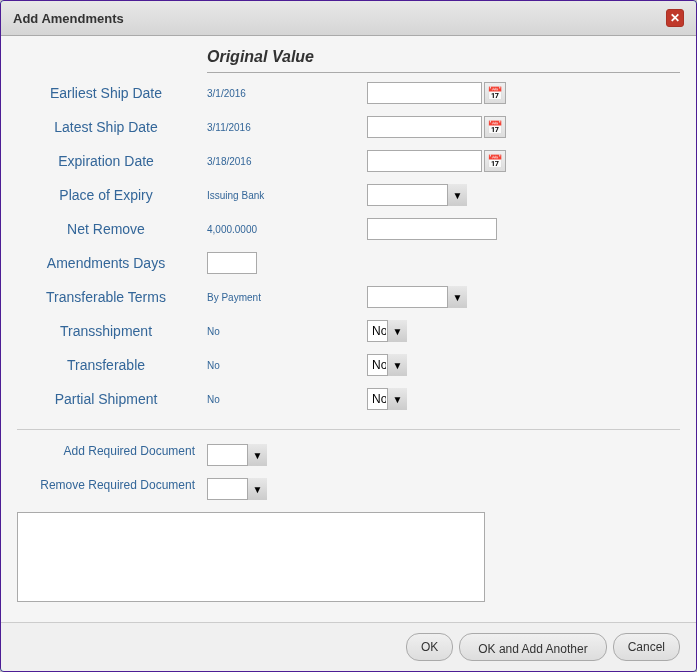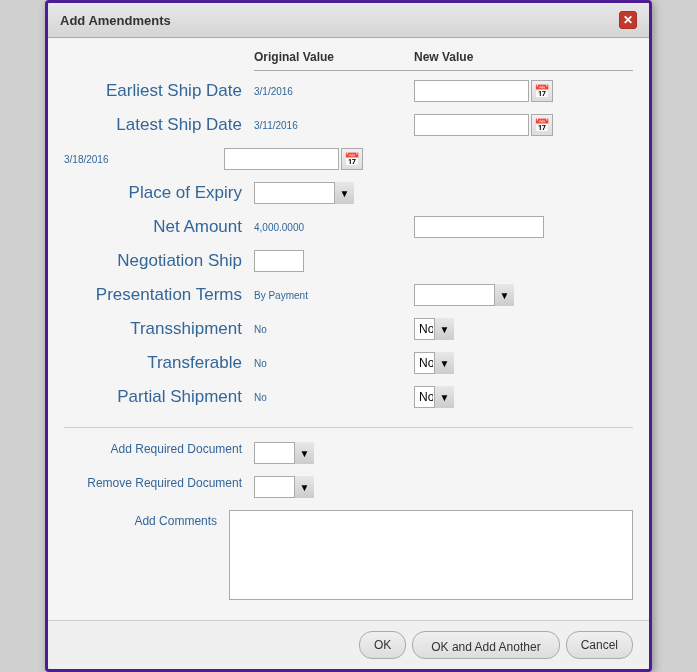--- a/index.html
+++ b/index.html
@@ -6,23 +6,23 @@
     body {
       font-family: Arial, sans-serif;
       font-size: 13px;
       background: #d0d0d0;
       display: flex;
       align-items: center;
       justify-content: center;
       min-height: 100vh;
     }
     .dialog {
-      width: 607px;
+      width: 697px;
       background: #14b8a6;
-      border: 3px solid #4c1d95;
+      border: 1px solid #4c1d95;
       border-radius: 4px;
       box-shadow: 2px 2px 8px rgba(0,0,0,0.3);
       overflow: hidden;
     }
     .dialog-header {
       background: linear-gradient(to bottom, #e8e8e8, #d5d5d5);
       border-bottom: 1px solid #aaa;
       padding: 8px 12px;
       display: flex;
       align-items: center;
@@ -54,41 +54,42 @@
     .columns-header {
       display: flex;
       margin-left: 190px;
       padding-bottom: 6px;
       border-bottom: 1px solid #aaa;
       margin-bottom: 6px;
     }
     .col-header {
       font-weight: bold;
       color: #333;
-      font-size: 12px;
+      font-size: 16px;
+      font-style: italic;
     }
     .col-original { width: 160px; }
     .col-new { width: 200px; }
     .form-section {
       padding-bottom: 10px;
       border-bottom: 1px solid #ccc;
       margin-bottom: 10px;
     }
     .form-row {
       display: flex;
       align-items: center;
       margin-bottom: 6px;
       min-height: 28px;
     }
     .field-label {
       width: 190px;
-      text-align: right;
+      text-align: center;
       padding-right: 12px;
       color: #336699;
-      font-size: 17px;
+      font-size: 14px;
     }
     .original-value {
       width: 160px;
       color: #336699;
       font-size: 10px;
     }
     .new-value-cell {
       width: 200px;
       display: flex;
       align-items: center;
@@ -234,21 +235,20 @@
 
   <div class="dialog-header">
     <span class="dialog-title">Add Amendments</span>
     <div class="close-btn">✕</div>
   </div>
 
   <div class="dialog-body">
 
     <div class="columns-header">
       <span class="col-header col-original">Original Value</span>
-      <span class="col-header col-new">New Value</span>
     </div>
 
     <div class="form-section">
 
       <div class="form-row">
         <span class="field-label">Earliest Ship Date</span>
         <span class="original-value">3/1/2016</span>
         <div class="new-value-cell">
           <input type="text" class="date-input" style="">
           <div class="cal-btn">📅</div>
@@ -258,57 +258,59 @@
       <div class="form-row">
         <span class="field-label">Latest Ship Date</span>
         <span class="original-value">3/11/2016</span>
         <div class="new-value-cell">
           <input type="text" class="date-input" style="">
           <div class="cal-btn">📅</div>
         </div>
       </div>
 
       <div class="form-row">
+        <span class="field-label">Expiration Date</span>
         <span class="original-value">3/18/2016</span>
         <div class="new-value-cell">
           <input type="text" class="date-input" style="">
           <div class="cal-btn">📅</div>
         </div>
       </div>
 
       <div class="form-row">
         <span class="field-label">Place of Expiry</span>
+        <span class="original-value">Issuing Bank</span>
         <div class="new-value-cell">
           <div class="select-wrapper">
             <select class="select-input select-medium">
               <option value=""></option>
               <option value="issuing_bank">Issuing Bank</option>
             </select>
             <div class="select-arrow">▼</div>
           </div>
         </div>
       </div>
 
       <div class="form-row">
-        <span class="field-label">Net Amount</span>
+        <span class="field-label">Net Remove</span>
         <span class="original-value">4,000.0000</span>
         <div class="new-value-cell">
           <input type="text" class="text-input net-amount-input" style="">
         </div>
       </div>
 
       <div class="form-row">
-        <span class="field-label">Negotiation Ship</span>
+        <span class="field-label">Amendments Days</span>
         <div class="new-value-cell">
           <input type="text" class="text-input negotiation-input" style="">
         </div>
       </div>
 
       <div class="form-row">
-        <span class="field-label">Presentation Terms</span>
+        <span class="field-label">Transferable Terms</span>
         <span class="original-value">By Payment</span>
         <div class="new-value-cell">
           <div class="select-wrapper">
             <select class="select-input select-wide">
               <option value=""></option>
               <option value="by_payment">By Payment</option>
             </select>
             <div class="select-arrow">▼</div>
           </div>
         </div>
@@ -373,21 +375,20 @@
         <span class="add-doc-label">Remove Required Document</span>
         <div class="select-wrapper">
           <select class="select-input" style="width:60px;">
             <option value=""></option>
           </select>
           <div class="select-arrow">▼</div>
         </div>
       </div>
 
       <div class="comments-row">
-        <span class="comments-label">Add Comments</span>
         <textarea class="comments-area" style=""></textarea>
       </div>
     </div>
 
   </div>
 
   <div class="dialog-footer">
     <button class="btn">OK</button>
     <button class="btn btn-ok-add">OK and Add Another</button>
     <button class="btn">Cancel</button>

